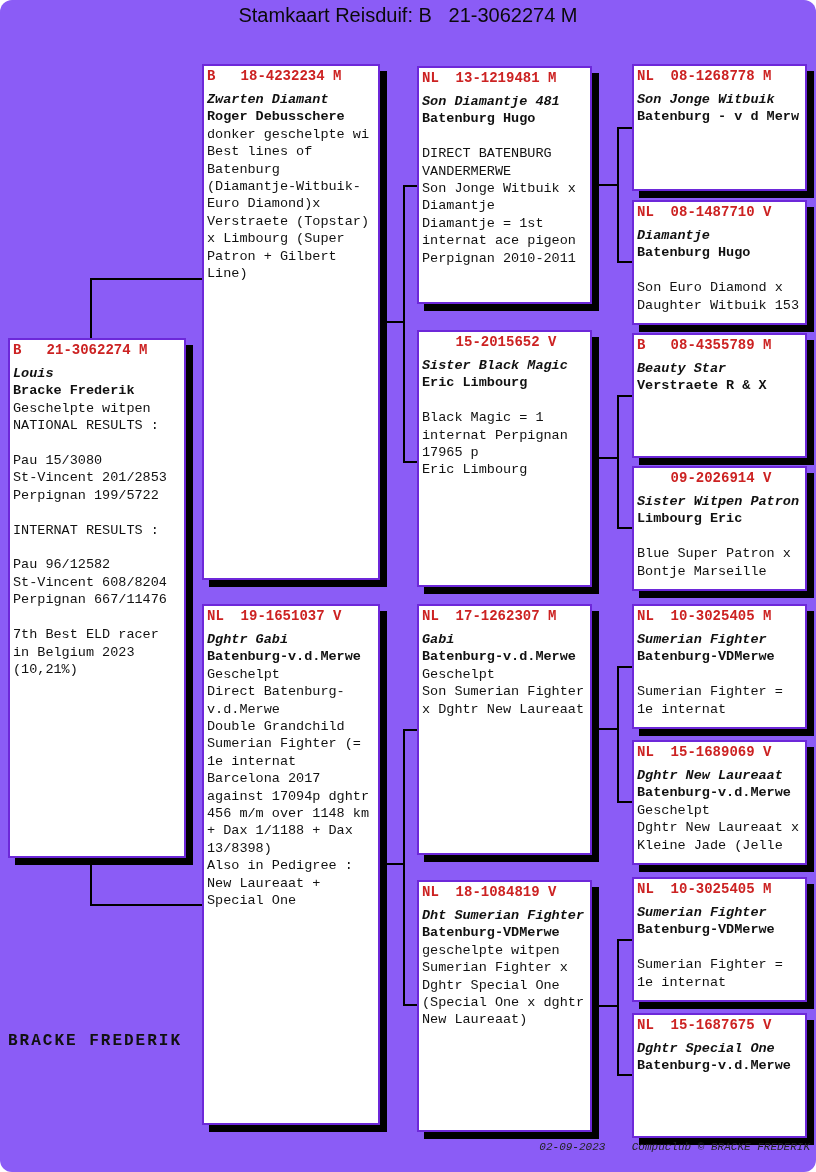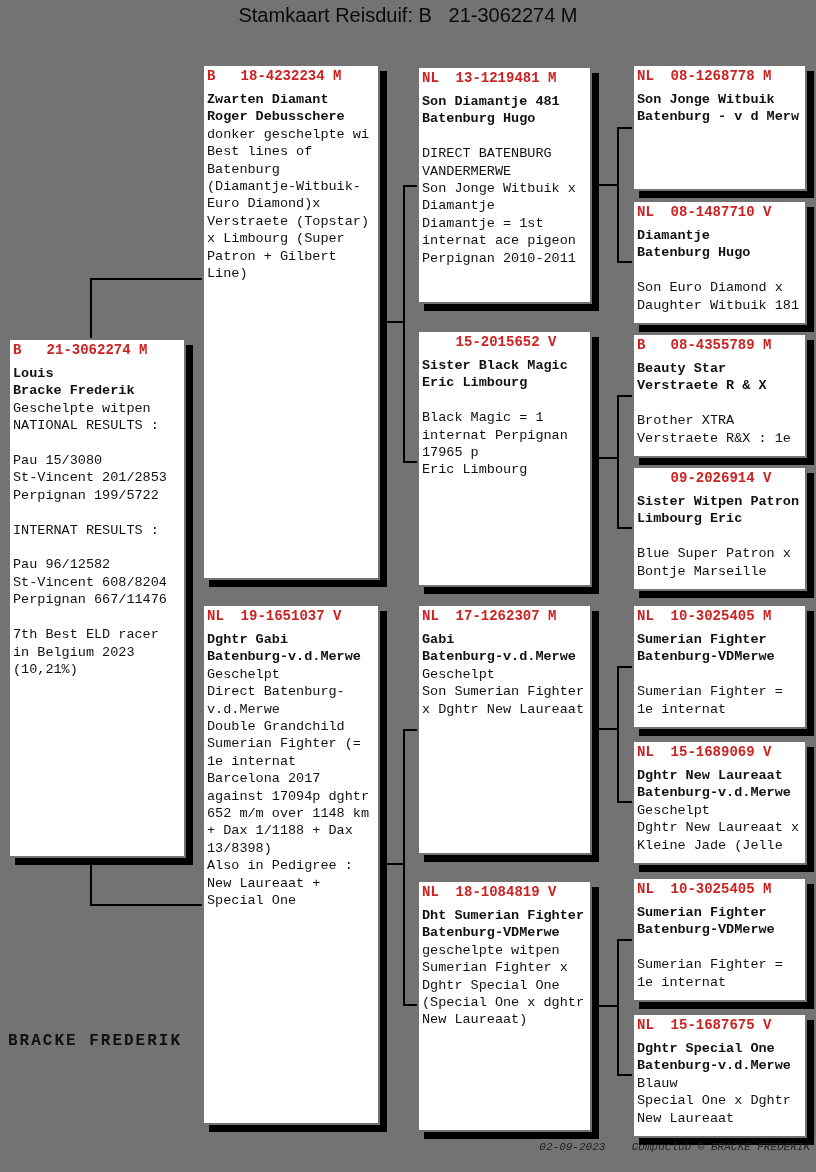--- a/index.html
+++ b/index.html
@@ -1,35 +1,36 @@
 <!DOCTYPE html>
 <html style="--ring-red: #cc2222;"><head>
 <meta charset="utf-8">
 <style>
   html,body { margin:0; padding:0; background:#ffffff; }
   .page {
-    position:relative; width:816px; height:1172px; background:#737373;
+    position:relative; width:816px; height:1172px; background:#8b5cf6;
     font-family:"Liberation Mono","DejaVu Sans Mono",monospace;
     overflow:hidden;
+    border-radius:12px;
   }
   .title {
     position:absolute; top:4px; left:0; width:100%;
     text-align:center; font-family:"Liberation Sans","DejaVu Sans",sans-serif;
     font-size:20px; color:#0a0a0a; white-space:pre;
   }
   .box {
-    position:absolute; background:#ffffff; border:2px solid #737373;
+    position:absolute; background:#ffffff; border:2px solid #6d28d9;
     box-shadow:7px 7px 0 #000000; padding:1px 3px; overflow:hidden;
     box-sizing:border-box;
   }
   .ring {
     font-weight:bold; color:var(--ring-red,#cc2222);
     font-size:14px; line-height:19px; white-space:pre; margin-bottom:5px;
   }
-  .pname { font-weight:bold; }
+  .pname { font-weight:bold; font-style:italic; }
   .breeder { font-weight:bold; }
   .pname, .breeder, .line {
     font-size:13.5px; line-height:17.4px; white-space:pre; color:#111;
   }
   .hline, .vline { position:absolute; background:#000000; }
   .hline { height:2px; }
   .vline { width:2px; }
   .contact { position:absolute; left:8px; top:1032px; color:#111; }
   .contact .loft {
     font-weight:bold; font-size:16px; letter-spacing:2px; margin-bottom:8px;
@@ -96,21 +97,21 @@
     <div class="breeder">Batenburg-v.d.Merwe</div>
     <div>
         <div class="line">Geschelpt</div>
         <div class="line">Direct Batenburg-</div>
         <div class="line">v.d.Merwe</div>
         <div class="line">Double Grandchild</div>
         <div class="line">Sumerian Fighter (=</div>
         <div class="line">1e internat</div>
         <div class="line">Barcelona 2017</div>
         <div class="line">against 17094p dghtr</div>
-        <div class="line">652 m/m over 1148 km</div>
+        <div class="line">456 m/m over 1148 km</div>
         <div class="line">+ Dax 1/1188 + Dax</div>
         <div class="line">13/8398)</div>
         <div class="line">Also in Pedigree :</div>
         <div class="line">New Laureaat +</div>
         <div class="line">Special One</div>
       </div>
   </div>
 
   <div class="box" style="left:417px;top:66px;width:175px;height:238px">
     <div class="ring">NL  13-1219481 M</div>
@@ -171,33 +172,28 @@
     <div class="breeder">Batenburg - v d Merw</div>
   </div>
 
   <div class="box" style="left:632px;top:200px;width:175px;height:125px">
     <div class="ring">NL  08-1487710 V</div>
     <div class="pname">Diamantje</div>
     <div class="breeder">Batenburg Hugo</div>
     <div>
         <div class="line"> </div>
         <div class="line">Son Euro Diamond x</div>
-        <div class="line">Daughter Witbuik 181</div>
+        <div class="line">Daughter Witbuik 153</div>
       </div>
   </div>
 
   <div class="box" style="left:632px;top:333px;width:175px;height:125px">
     <div class="ring">B   08-4355789 M</div>
     <div class="pname">Beauty Star</div>
     <div class="breeder">Verstraete R &amp; X</div>
-    <div>
-        <div class="line"> </div>
-        <div class="line">Brother XTRA</div>
-        <div class="line">Verstraete R&amp;X : 1e</div>
-      </div>
   </div>
 
   <div class="box" style="left:632px;top:466px;width:175px;height:125px">
     <div class="ring">    09-2026914 V</div>
     <div class="pname">Sister Witpen Patron</div>
     <div class="breeder">Limbourg Eric</div>
     <div>
         <div class="line"> </div>
         <div class="line">Blue Super Patron x</div>
         <div class="line">Bontje Marseille</div>
@@ -234,25 +230,20 @@
         <div class="line"> </div>
         <div class="line">Sumerian Fighter =</div>
         <div class="line">1e internat</div>
       </div>
   </div>
 
   <div class="box" style="left:632px;top:1013px;width:175px;height:125px">
     <div class="ring">NL  15-1687675 V</div>
     <div class="pname">Dghtr Special One</div>
     <div class="breeder">Batenburg-v.d.Merwe</div>
-    <div>
-        <div class="line">Blauw</div>
-        <div class="line">Special One x Dghtr</div>
-        <div class="line">New Laureaat</div>
-      </div>
   </div>
 
   <div class="vline" style="left:90px;top:278px;height:60px"></div>
   <div class="hline" style="left:90px;top:278px;width:112px"></div>
   <div class="vline" style="left:90px;top:858px;height:48px"></div>
   <div class="hline" style="left:90px;top:904px;width:112px"></div>
 
   <div class="hline" style="left:380px;top:321px;width:23px"></div>
   <div class="vline" style="left:403px;top:185px;height:278px"></div>
   <div class="hline" style="left:403px;top:185px;width:14px"></div>

